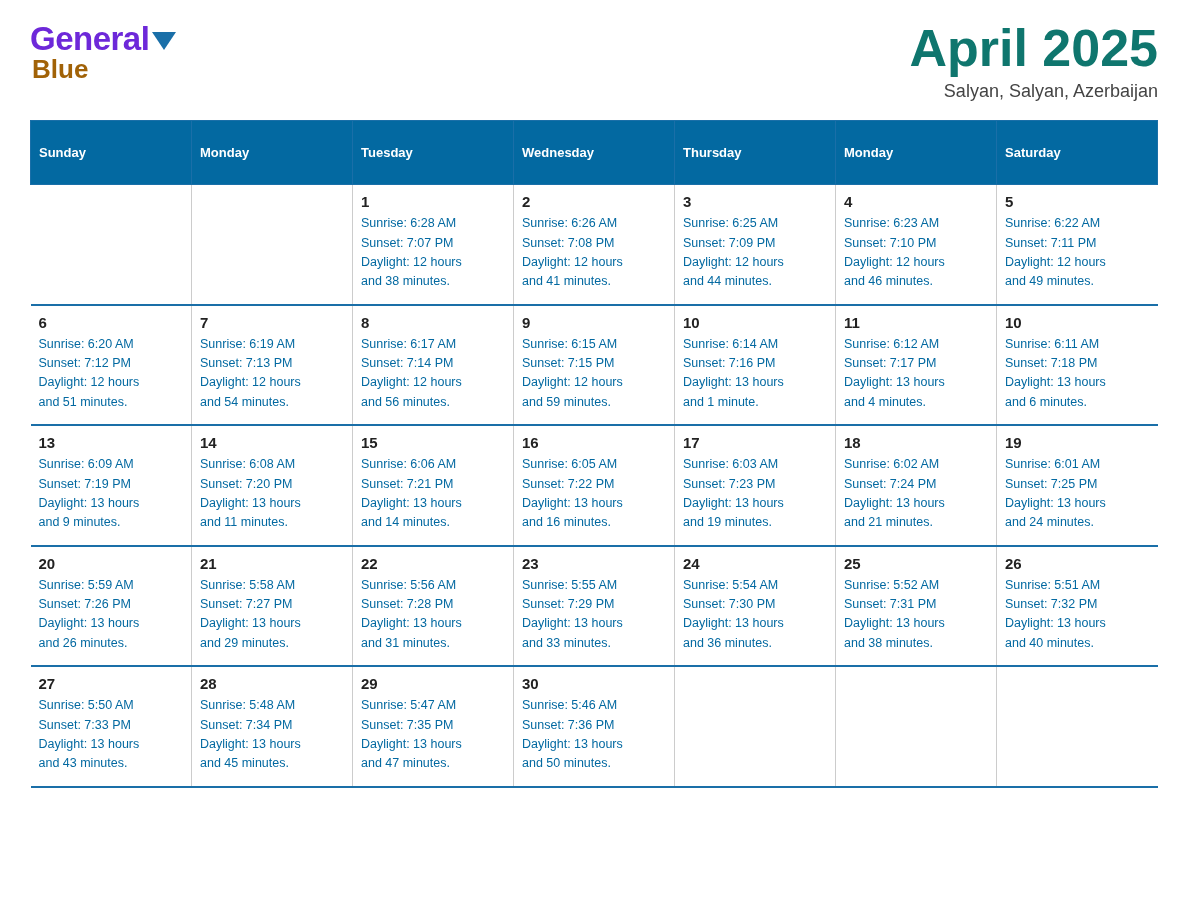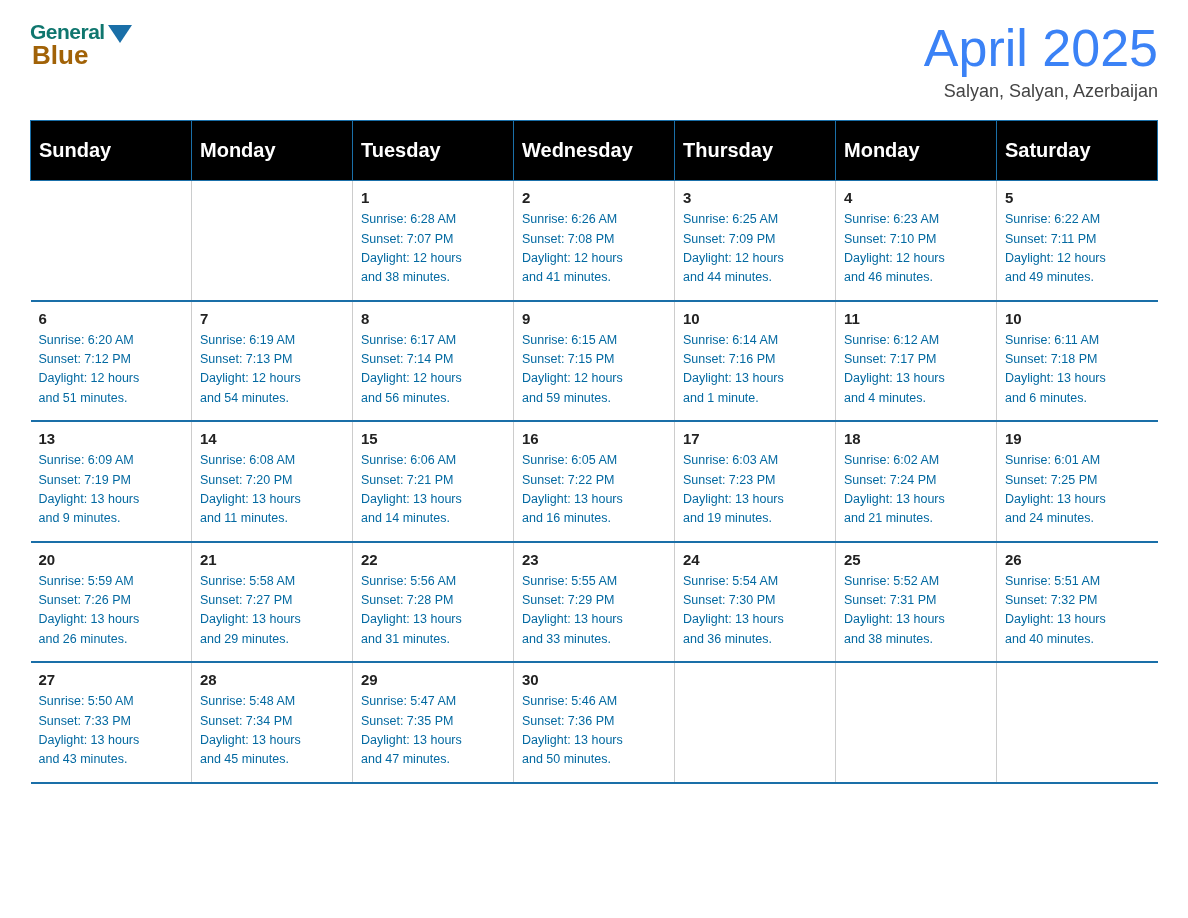--- a/index.html
+++ b/index.html
@@ -19,23 +19,23 @@
     .logo {
       display: flex;
       flex-direction: column;
       align-items: flex-start;
     }
     .logo-top {
       display: flex;
       align-items: center;
     }
     .logo-general {
-      font-size: 21px;
-      font-weight: bold;
-      color: #0f766e;
+      font-size: 33px;
+      font-weight: bold;
+      color: #6d28d9;
       letter-spacing: -0.5px;
     }
     .logo-arrow {
       width: 0;
       height: 0;
       border-left: 12px solid transparent;
       border-right: 12px solid transparent;
       border-top: 18px solid #1a6fa8;
       margin-left: 3px;
       margin-top: 4px;
@@ -45,40 +45,40 @@
       font-weight: bold;
       color: #a16207;
       margin-top: -4px;
       margin-left: 2px;
     }
     .title-area {
       text-align: right;
     }
     .month-title {
       font-size: 52px;
-      font-weight: normal;
-      color: #3b82f6;
+      font-weight: bold;
+      color: #0f766e;
       line-height: 1.1;
     }
     .location-title {
       font-size: 18px;
       color: #444;
       margin-top: 4px;
     }
     .calendar-table {
       width: 100%;
       border-collapse: collapse;
       table-layout: fixed;
     }
     .calendar-table thead th {
-      background-color: #000000;
+      background-color: #0369a1;
       color: #fff;
-      font-size: 20px;
-      font-weight: bold;
-      padding: 18px 8px;
+      font-size: 13px;
+      font-weight: bold;
+      padding: 24px 8px;
       text-align: left;
       border: 1px solid #1a6fa8;
     }
     .calendar-table tbody tr {
       border-bottom: 2px solid #1a6fa8;
     }
     .calendar-table tbody td {
       vertical-align: top;
       padding: 8px 8px 12px 8px;
       font-size: 12.5px;

